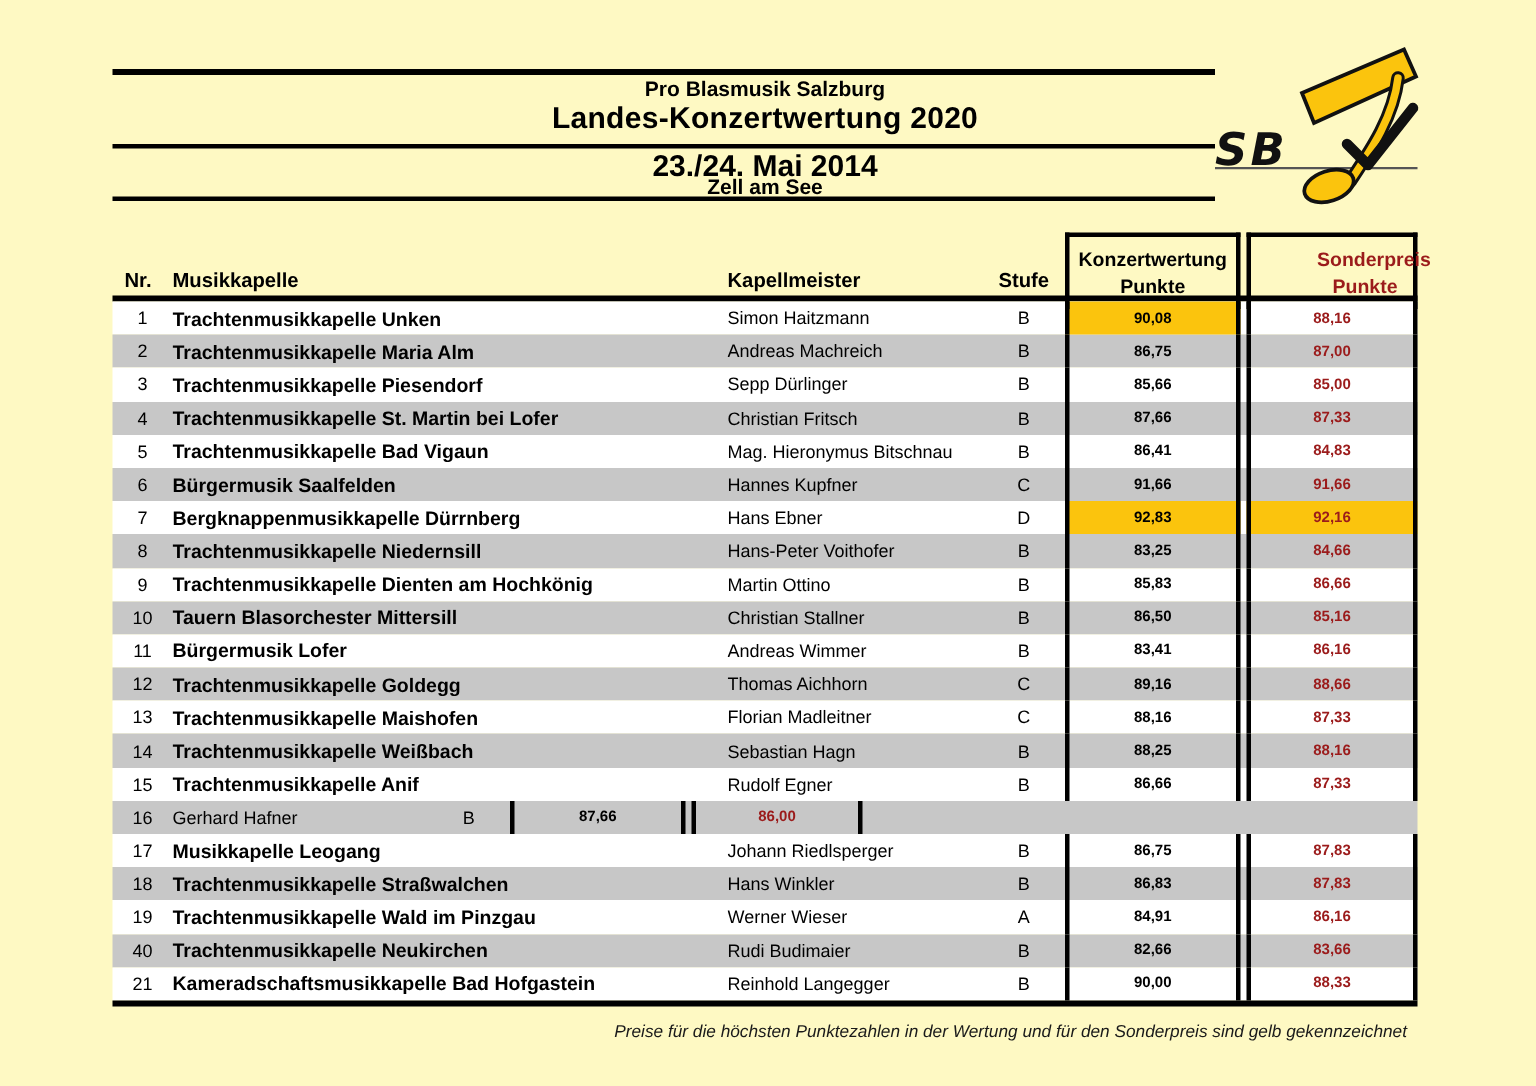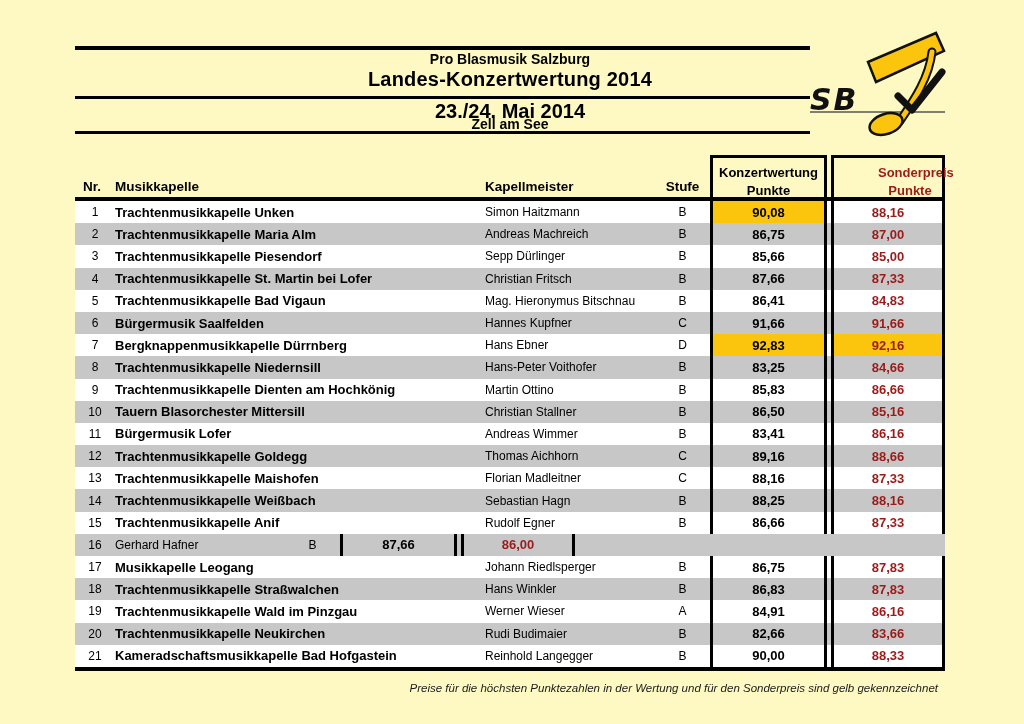--- a/index.html
+++ b/index.html
@@ -40,41 +40,41 @@
   .tr{display:flex;height:22.19px;align-items:center;background:#fff;}
   .tr.stripe{background:var(--stripe);}
   .td{box-sizing:border-box;white-space:nowrap;overflow:hidden;}
   .td-nr{width:40px;text-align:center;font-size:12px;}
   .td-band{width:370px;font-weight:bold;font-size:13px;}
   .td-conductor{width:170px;font-size:12px;}
   .td-level{width:55px;text-align:center;font-size:12px;}
   .td-konzert,.td-sonder{
     height:100%;display:flex;align-items:center;justify-content:center;
     border-left:3px solid #000;border-right:3px solid #000;
-    font-weight:bold;font-size:13px;
+    font-weight:bold;font-size:10px;
   }
   .td-konzert{width:117px;}
   .td-gap{width:4px;height:100%;}
   .td-sonder{width:114px;color:var(--red);}
   .hl{background:var(--hl);}
 
   .footnote{
     position:absolute;top:682px;right:86px;
     font-size:11.5px;font-style:italic;color:#1a1a1a;
   }
   .abs{position:absolute;}
 </style>
 </head>
 <body>
 
 <div class="page">
 
   <div class="rule rule-1"></div>
   <div class="titleblock org abs" style="top:51px;">Pro Blasmusik Salzburg</div>
-  <div class="titleblock maintitle abs" style="top:68px;">Landes-Konzertwertung 2014</div>
+  <div class="titleblock maintitle abs" style="top:68px;">Landes-Konzertwertung 2020</div>
   <div class="rule rule-2"></div>
   <div class="titleblock date abs" style="top:100px;">23./24. Mai 2014</div>
   <div class="titleblock loc abs" style="top:116px;">Zell am See</div>
   <div class="rule rule-3"></div>
 
   <svg class="logo" viewBox="0 0 250 130">
     <line x1="32" y1="86" x2="167" y2="86" stroke="#555" stroke-width="1.5"></line>
     <text id="logo-sb" x="32" y="84" font-family="DejaVu Sans, sans-serif" font-style="italic" font-weight="bold" font-size="30" letter-spacing="2" fill="#111">SB</text>
     <g>
       <polygon points="90,36 158,7 166,25 98,56" fill="var(--hl)" stroke="#111" stroke-width="2.5"></polygon>
@@ -266,21 +266,21 @@
         <div class="tr">
     <div class="td td-nr">19</div>
     <div class="td td-band">Trachtenmusikkapelle Wald im Pinzgau</div>
     <div class="td td-conductor">Werner Wieser</div>
     <div class="td td-level">A</div>
     <div class="td td-konzert">84,91</div>
     <div class="td-gap"></div>
     <div class="td td-sonder">86,16</div>
   </div>
         <div class="tr stripe">
-    <div class="td td-nr">20</div>
+    <div class="td td-nr">40</div>
     <div class="td td-band">Trachtenmusikkapelle Neukirchen</div>
     <div class="td td-conductor">Rudi Budimaier</div>
     <div class="td td-level">B</div>
     <div class="td td-konzert">82,66</div>
     <div class="td-gap"></div>
     <div class="td td-sonder">83,66</div>
   </div>
         <div class="tr">
     <div class="td td-nr">21</div>
     <div class="td td-band">Kameradschaftsmusikkapelle Bad Hofgastein</div>

